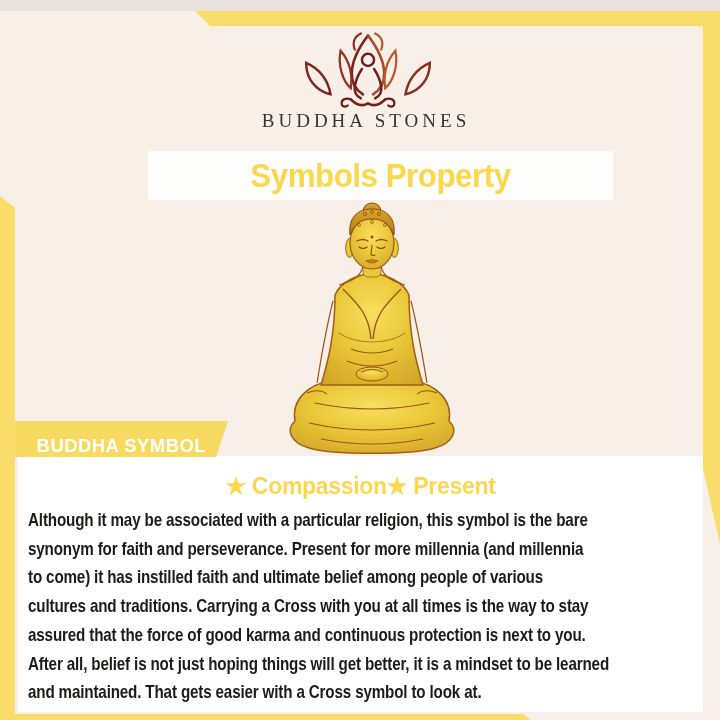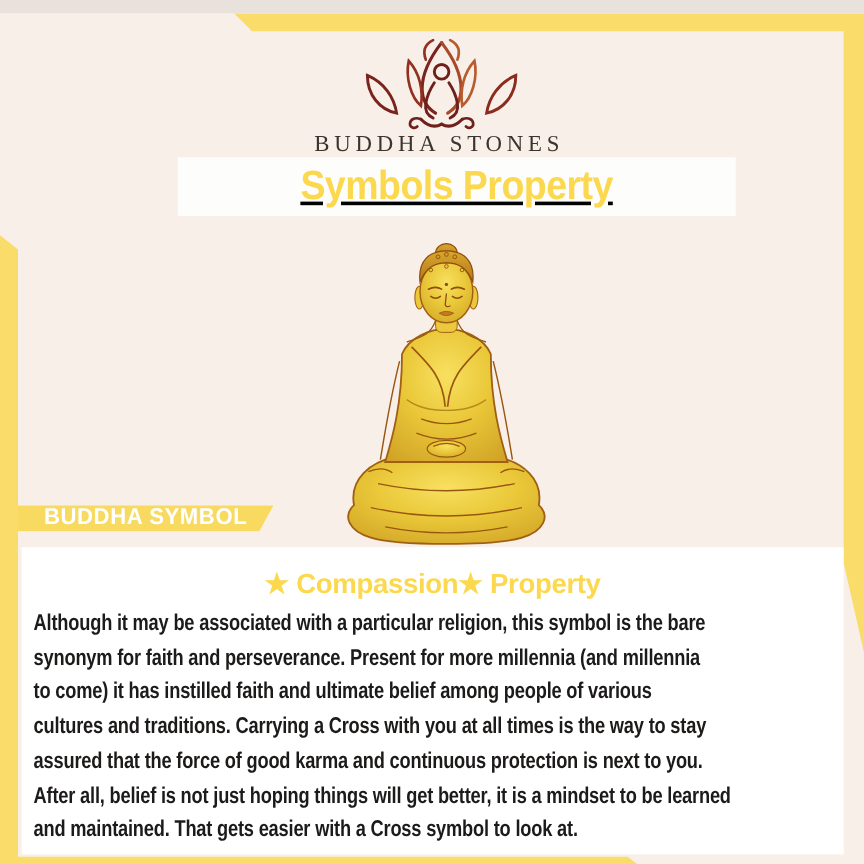--- a/index.html
+++ b/index.html
@@ -14,37 +14,37 @@
   
   .logo-svg{position:absolute;left:294px;top:21px;width:148px;height:80px;z-index:2;}
   .brand-name{
     position:absolute;left:0;top:99px;width:732px;z-index:2;
     text-align:center;font-family:"Liberation Serif",serif;
     font-size:19px;letter-spacing:4px;color:#3a3430;font-weight:normal;
   }
 
   
   .title-bar{
-    position:absolute;left:148px;top:120px;width:465px;height:49px;z-index:2;
-    background:#fdfdfc;display:flex;align-items:center;justify-content:center;text-decoration:underline;
+    position:absolute;left:148px;top:140px;width:465px;height:49px;z-index:2;
+    background:#fdfdfc;display:flex;align-items:center;justify-content:center;
   }
   .title-bar span{
     font-size:34px;font-weight:bold;color:#fbd84e;letter-spacing:-0.5px;
     transform:scaleX(0.92);transform-origin:center;white-space:nowrap;
   }
 
   
   .buddha-svg{position:absolute;left:281px;top:186px;width:182px;height:266px;z-index:2;}
 
   
   .symbol-label{
-    position:absolute;left:15px;top:410px;width:213px;height:22px;z-index:3;
+    position:absolute;left:15px;top:410px;width:213px;height:36px;z-index:3;
     background:#f8da60;
     clip-path:polygon(0 0,100% 0,calc(100% - 12px) 100%,0 100%);
-    display:flex;align-items:center;justify-content:center;
+    display:flex;align-items:flex-end;justify-content:center;
   }
   .symbol-label span{
     color:#ffffff;font-size:19px;font-weight:bold;letter-spacing:0.5px;
     transform:scaleX(0.97);white-space:nowrap;
   }
 
   
   .desc-panel{
     position:absolute;left:18px;top:445px;width:685px;height:256px;z-index:2;
     background:#ffffff;
@@ -162,21 +162,21 @@
     <path d="M40,242 Q91,252 142,242" stroke="#9a5611" stroke-width="1.1" fill="none"></path>
     <path d="M26,196 Q38,191 46,197" stroke="#9a5611" stroke-width="1.1" fill="none"></path>
     <path d="M156,196 Q144,191 136,197" stroke="#9a5611" stroke-width="1.1" fill="none"></path>
   </svg>
 
   <div class="symbol-label">
     <span>BUDDHA SYMBOL</span>
   </div>
 
   <section class="desc-panel">
-    <h2 class="traits-heading">★ Compassion★ Property</h2>
+    <h2 class="traits-heading">★ Compassion★ Present</h2>
     <div class="paragraph">
       <div class="line">Although it may be associated with a particular religion, this symbol is the bare</div>
       <div class="line">synonym for faith and perseverance. Present for more millennia (and millennia</div>
       <div class="line">to come) it has instilled faith and ultimate belief among people of various</div>
       <div class="line">cultures and traditions. Carrying a Cross with you at all times is the way to stay</div>
       <div class="line">assured that the force of good karma and continuous protection is next to you.</div>
       <div class="line">After all, belief is not just hoping things will get better, it is a mindset to be learned</div>
       <div class="line">and maintained. That gets easier with a Cross symbol to look at.</div>
     </div>
   </section>

